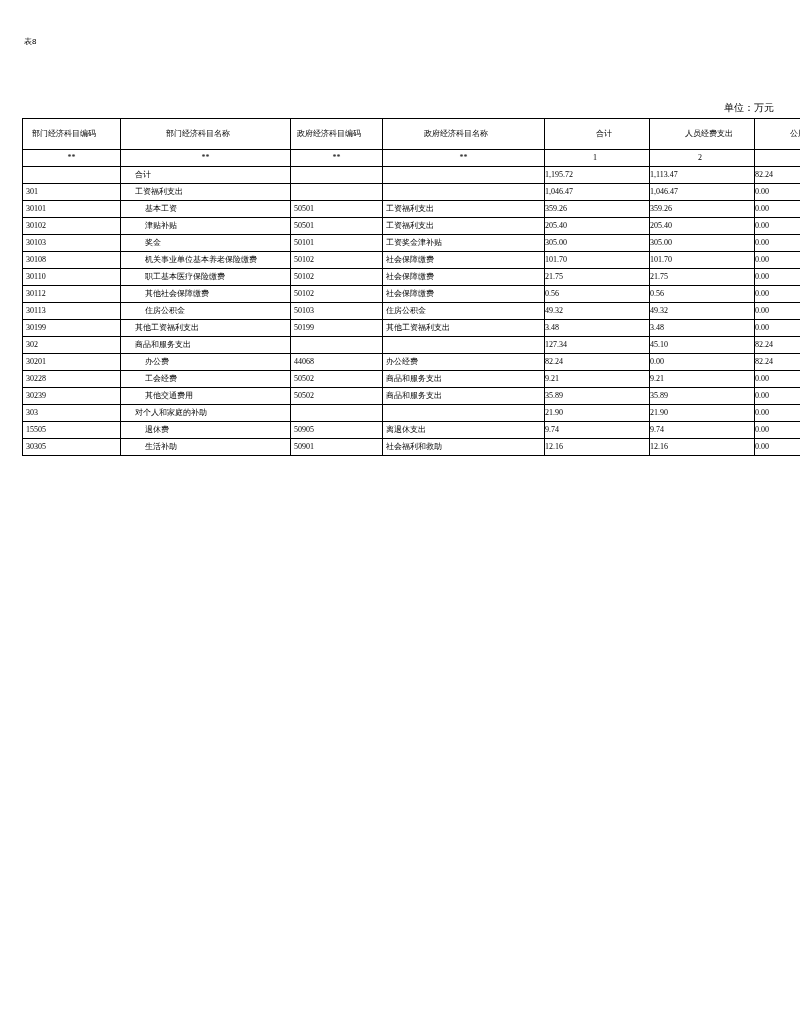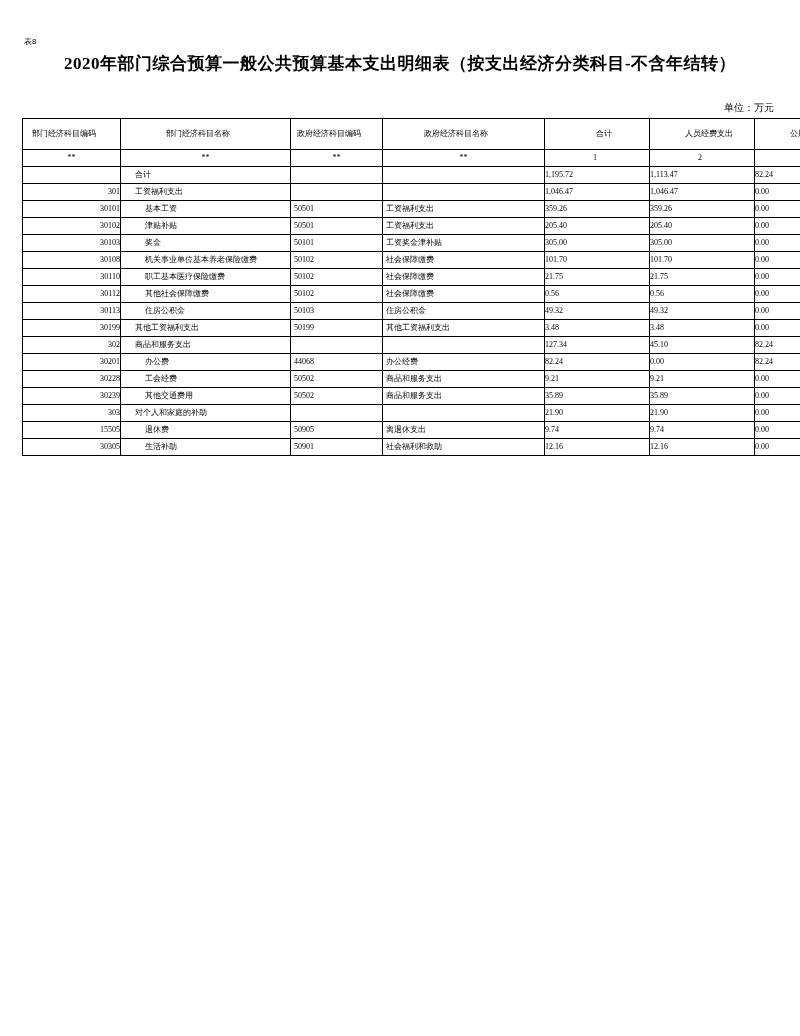--- a/index.html
+++ b/index.html
@@ -64,21 +64,21 @@
     font-size: 8px;
     line-height: 1.1;
     font-family: "Liberation Serif", serif;
     vertical-align: middle;
   }
   table.budget thead th {
     text-align: center;
     height: 28px;
     padding: 1px 18px;
   }
-  .c-code { width: 76px; text-align: right; padding-left: 3px !important; }
+  .c-code { width: 76px; text-align: left; padding-left: 3px !important; }
   .c-name { width: 148px; text-align: left; padding-left: 3px !important; }
   .c-gcode { width: 70px; text-align: left; padding-left: 3px !important; margin-left: 24px; }
   .c-gname { width: 140px; text-align: left; padding-left: 3px !important; }
   .c-num { width: 82px; text-align: left; padding-right: 4px !important; }
   .c-remark { width: 66px; }
   .row-num-head td {
     text-align: center;
   }
   .row-num-head td.c-code,
   .row-num-head td.c-name,
@@ -90,21 +90,20 @@
   .indent1 { padding-left: 14px !important; }
   .indent2 { padding-left: 24px !important; }
 </style>
 </head>
 <body>
 
 <div class="page">
 
   <div class="sheet-no">表8</div>
 
-  <div class="doc-title">2020年部门综合预算一般公共预算基本支出明细表（按支出经济分类科目-不含年结转）</div>
 
   <div class="unit-note">单位：万元</div>
 
   <table class="budget">
     <thead>
       <tr>
         <th class="c-code">部门经济科目编码</th>
         <th class="c-name">部门经济科目名称</th>
         <th class="c-gcode">政府经济科目编码</th>
         <th class="c-gname">政府经济科目名称</th>

